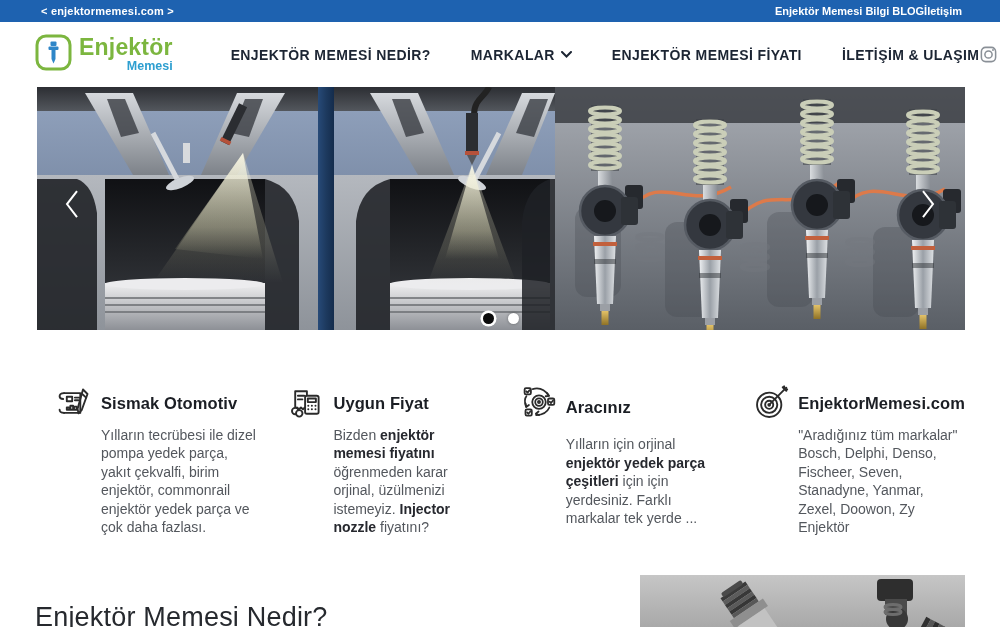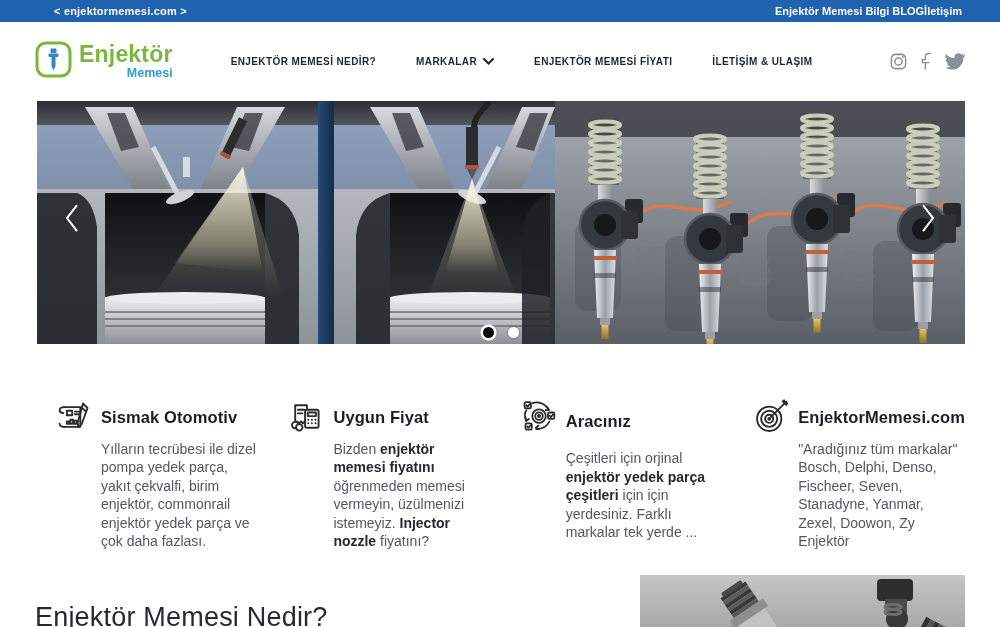--- a/index.html
+++ b/index.html
@@ -6,33 +6,33 @@
     --blue:#1e62b0; --logo-green:#7cb63f; --logo-blue:#2e9fd0;
     --nav-dark:#1c2533; --text-gray:#53575d; --title-dark:#1b1e24;
   }
   *{margin:0;padding:0;box-sizing:border-box;}
   html,body{width:1000px;height:627px;overflow:hidden;background:#fff;
     font-family:"Liberation Sans",sans-serif;}
   a{text-decoration:none;cursor:pointer;}
 
   
   .topbar{height:22px;background:var(--blue);display:flex;align-items:center;
-    padding:0 38px 0 54px;color:#fff;font-size:11px;font-weight:600;}
+    padding:0 38px 0 41px;color:#fff;font-size:11px;font-weight:600;}
   .topbar-site{color:#fff;letter-spacing:.2px;}
   .topbar-right{margin-left:auto;display:flex;}
   .topbar-link{color:#fff;}
 
   
-  .header{height:79px;display:flex;align-items:center;padding:0 35px;background:#fff;}
+  .header{height:65px;display:flex;align-items:center;padding:0 35px;background:#fff;}
   .logo{display:flex;align-items:center;gap:7px;}
   .logo-text{display:flex;flex-direction:column;line-height:1;}
   .logo-line1{color:var(--logo-green);font-size:23px;font-weight:600;letter-spacing:.2px;}
   .logo-line2{color:var(--logo-blue);font-size:12.5px;font-weight:600;align-self:flex-end;margin-top:1px;}
   .nav{display:flex;gap:40px;margin-left:58px;align-items:center;}
-  .nav-item{color:var(--nav-dark);font-size:10px;font-weight:600;letter-spacing:.4px;
+  .nav-item{color:var(--nav-dark);font-size:14px;font-weight:600;letter-spacing:.4px;
     display:flex;align-items:center;gap:6px;white-space:nowrap;}
   .nav-item svg{display:block;}
   .social{margin-left:auto;display:flex;gap:13px;align-items:center;}
   .social a{display:flex;}
 
   
   .hero{position:relative;margin:0 35px 0 37px;width:928px;height:243px;background:#555;overflow:hidden;}
   .hero svg.scene{display:block;}
   .hero-arrow{position:absolute;top:50%;transform:translateY(-58%);z-index:5;
     background:none;border:none;cursor:pointer;padding:4px;}
@@ -379,28 +379,28 @@
         <use href="#sym-blueprint-pen-icon"></use>
       </svg>
       <h3 class="feature-title">Sismak Otomotiv</h3>
       <p class="feature-text"><span>Yılların tecrübesi ile dizel pompa yedek parça, yakıt çekvalfi, birim enjektör, commonrail enjektör yedek parça ve çok daha fazlası.</span></p>
     </div>
     <div class="feature">
       <svg class="feature-icon" viewBox="0 0 40 40">
         <use href="#sym-calculator-receipt-icon"></use>
       </svg>
       <h3 class="feature-title">Uygun Fiyat</h3>
-      <p class="feature-text"><span>Bizden </span><b>enjektör memesi fiyatını</b><span> öğrenmeden memesi vermeyin, üzülmenizi istemeyiz. </span><b>Injector nozzle</b><span> fiyatını?</span></p>
+      <p class="feature-text"><span>Bizden </span><b>enjektör memesi fiyatını</b><span> öğrenmeden karar orjinal, üzülmenizi istemeyiz. </span><b>Injector nozzle</b><span> fiyatını?</span></p>
     </div>
     <div class="feature">
       <svg class="feature-icon" viewBox="0 0 40 40">
         <use href="#sym-variety-cycle-icon"></use>
       </svg>
       <h3 class="feature-title">Aracınız</h3>
-      <p class="feature-text"><span>Çeşitleri için orjinal </span><b>enjektör yedek parça çeşitleri</b><span> için için yerdesiniz. Farklı markalar tek yerde ...</span></p>
+      <p class="feature-text"><span>Yılların için orjinal </span><b>enjektör yedek parça çeşitleri</b><span> için için yerdesiniz. Farklı markalar tek yerde ...</span></p>
     </div>
     <div class="feature">
       <svg class="feature-icon" viewBox="0 0 40 40">
         <use href="#sym-dartboard-icon"></use>
       </svg>
       <h3 class="feature-title">EnjektorMemesi.com</h3>
       <p class="feature-text"><span>"Aradığınız tüm markalar" Bosch, Delphi, Denso, Fischeer, Seven, Stanadyne, Yanmar, Zexel, Doowon, Zy Enjektör</span></p>
     </div>
   </div>
 

